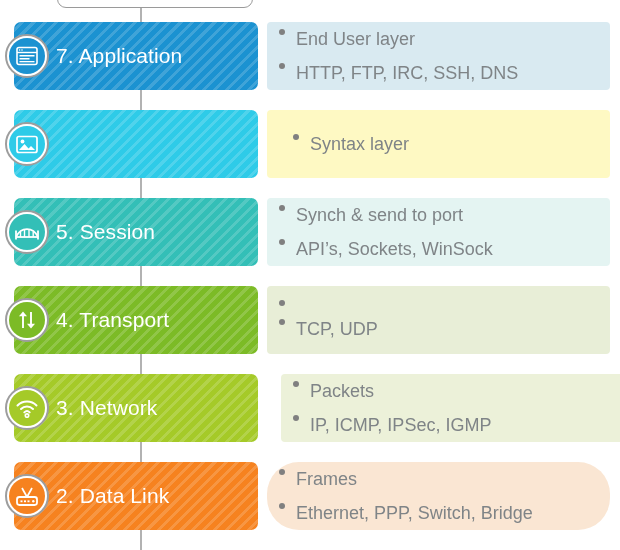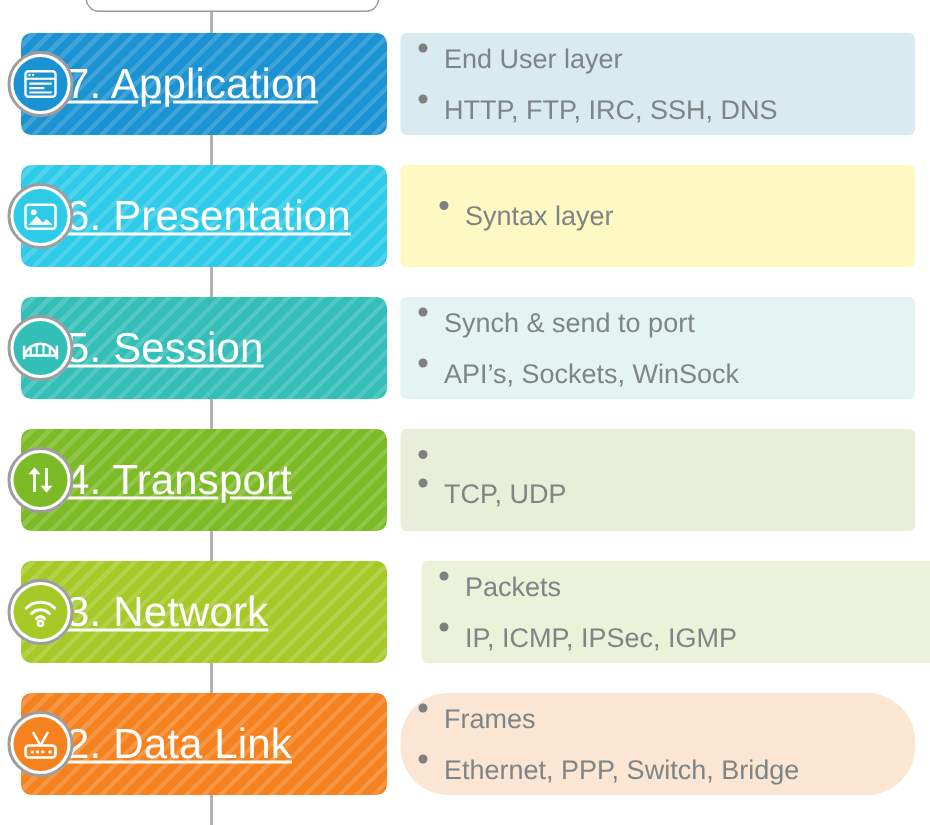--- a/index.html
+++ b/index.html
@@ -42,28 +42,27 @@
     position: absolute; inset: 0;
     background-image: repeating-linear-gradient(
       -45deg,
       rgba(255,255,255,0.00) 0px,
       rgba(255,255,255,0.00) 5px,
       rgba(255,255,255,0.16) 5px,
       rgba(255,255,255,0.16) 8px
     );
   }
   .bar-label {
-    position: absolute; left: 44px; top: 50%;
+    position: absolute; left: 56px; top: 50%;
     transform: translateY(-50%);
     color: #ffffff;
-    font-size: 28px;
+    font-size: 21px;
     letter-spacing: 0.1px;
     white-space: nowrap;
     z-index: 3;
-    text-decoration: underline;
   }
 
   
   .badge {
     position: absolute; left: 5px; top: 50%;
     transform: translateY(-50%);
     width: 44px; height: 44px;
     border-radius: 50%;
     border: 2px solid #9d9d9d;
     background: #ffffff;
@@ -144,21 +143,20 @@
       <div class="layer" style="top: 110px; height: 68px;">
         <div class="detail" style="background: #fef9c3; padding-left: 26px;">
           <div class="detail-item">
             <span class="dot"></span>
             <span>Syntax layer</span>
           </div>
         </div>
         <div class="bar" style="background: rgb(46, 203, 232);">
           <div class="stripes"></div>
         </div>
-        <div class="bar-label">6. Presentation</div>
         <div class="badge">
           <div class="disc" style="background: rgb(46, 203, 232);">
     <svg width="22" height="19" viewBox="0 0 22 19">
       <rect x="1" y="1.5" width="20" height="16" rx="2" fill="none" stroke="#fff" stroke-width="1.7"></rect>
       <circle cx="6.5" cy="6.5" r="1.9" fill="#fff"></circle>
       <path d="M3 15 L8.5 9 L12.5 13.5 L15 11 L19 15 Z" fill="#fff"></path>
     </svg>
           </div>
         </div>
       </div>

